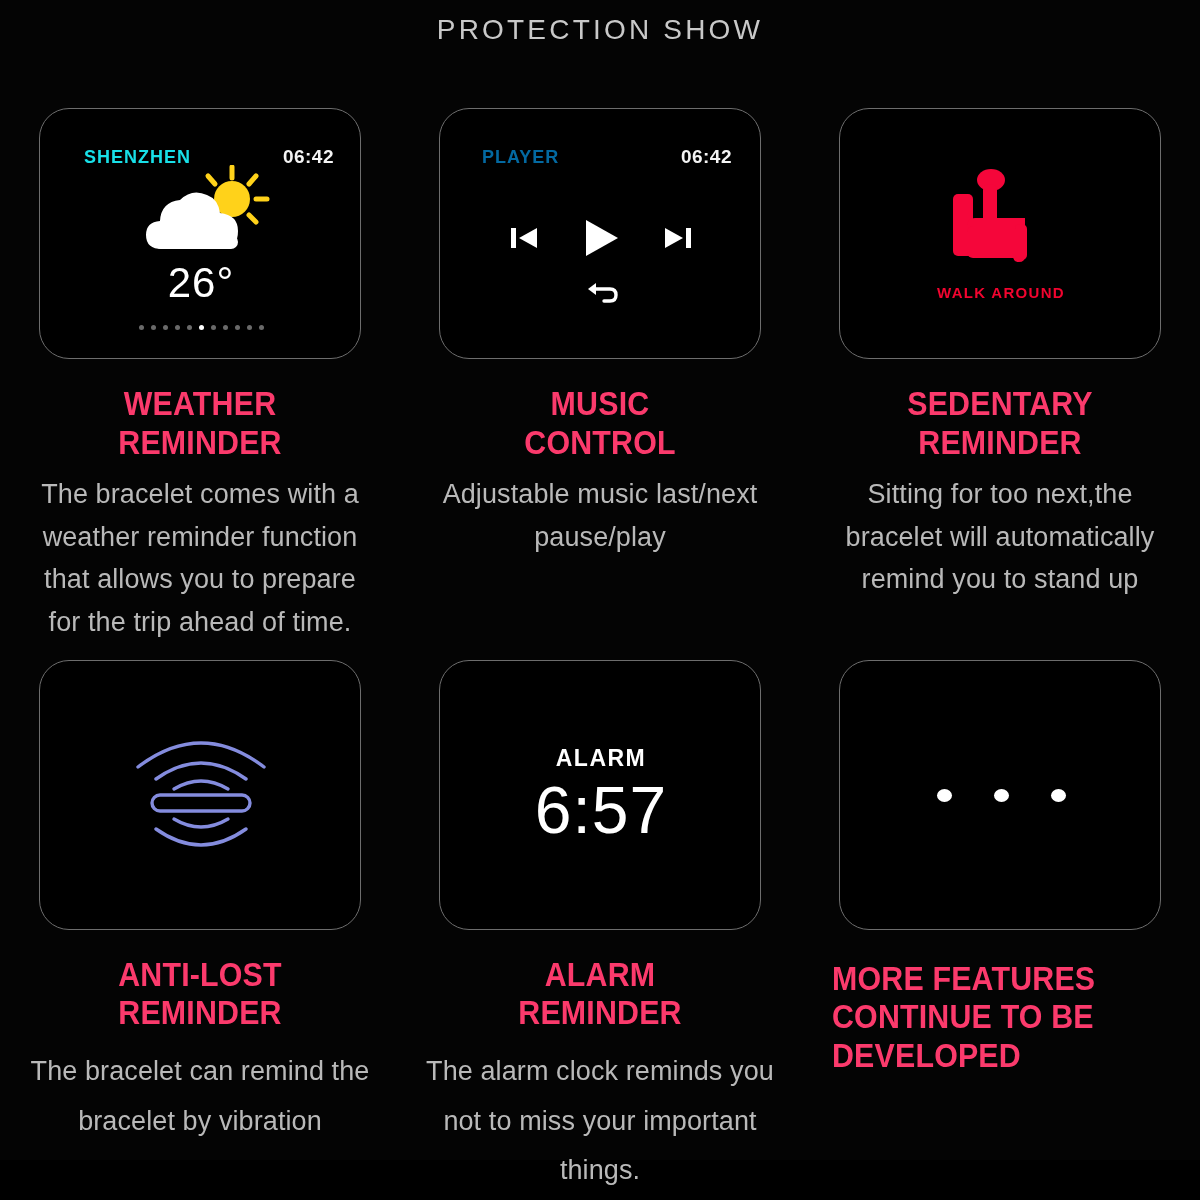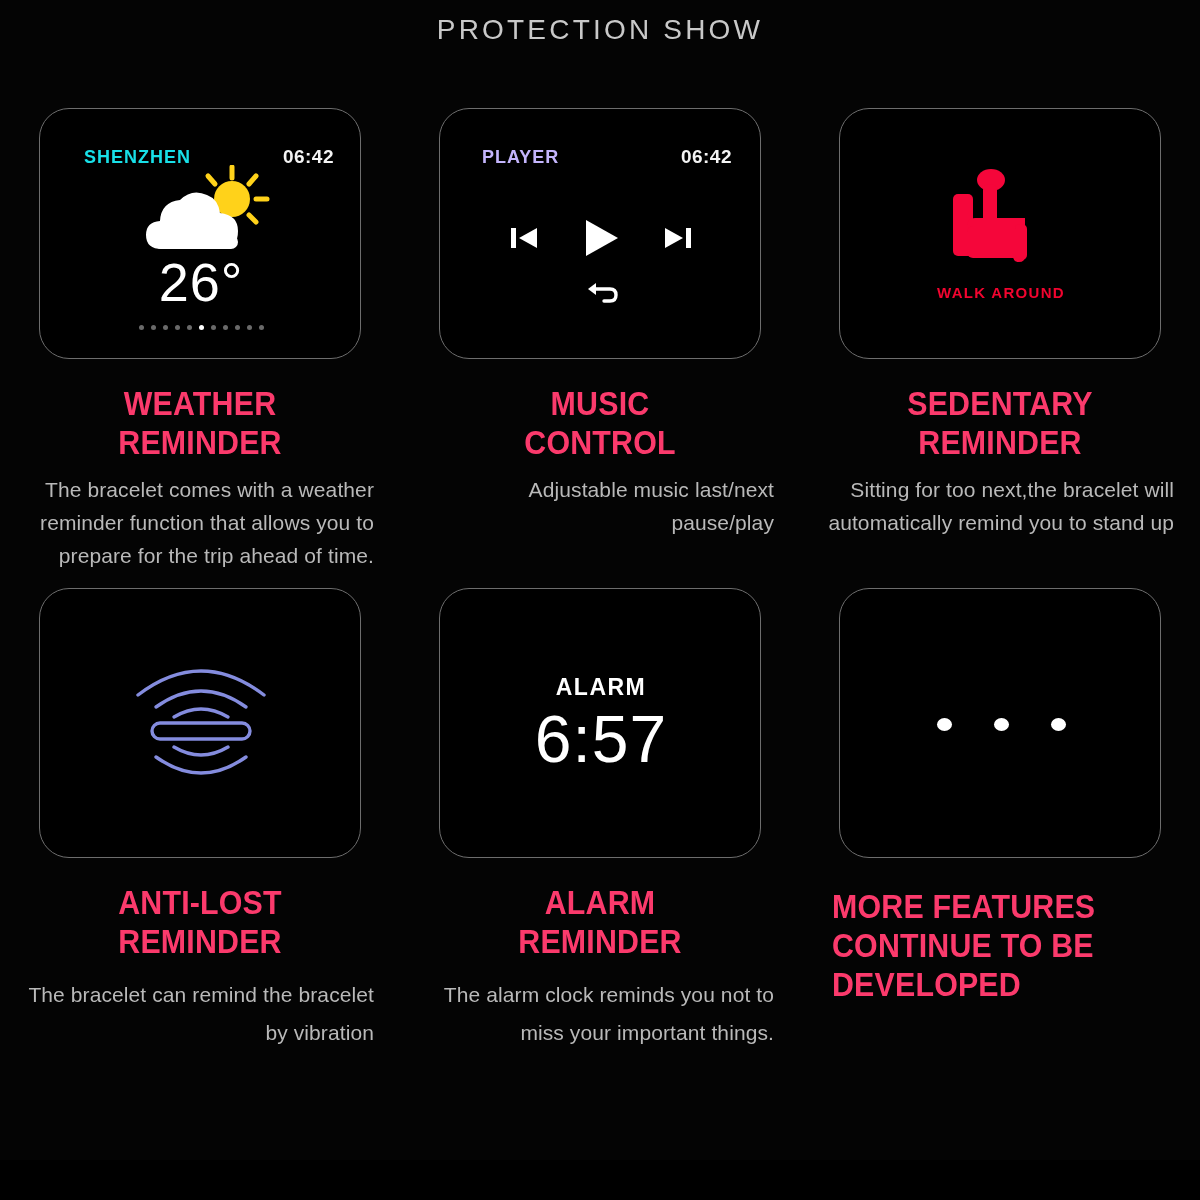--- a/index.html
+++ b/index.html
@@ -88,25 +88,25 @@
   .w-icon {
     position: absolute;
     left: 88px;
     top: 56px;
     width: 150px;
     height: 92px;
   }
   .w-temp {
     position: absolute;
     left: 0;
-    top: 142px;
+    top: 150px;
     width: 322px;
     text-align: center;
     color: #ffffff;
-    font-size: 54px;
+    font-size: 42px;
     font-weight: 400;
     letter-spacing: 1px;
     font-family: "Liberation Sans", sans-serif;
   }
   .dots {
     position: absolute;
     left: 0;
     bottom: 28px;
     width: 322px;
     display: flex;
@@ -120,21 +120,21 @@
     border-radius: 50%;
     background: #6a6a6a;
   }
   .dots i.on { background: #ffffff; }
 
   
   .p-label {
     position: absolute;
     left: 42px;
     top: 38px;
-    color: #c4b5fd;
+    color: #0369a1;
     font-size: 18px;
     font-weight: 700;
     letter-spacing: 1px;
   }
   .p-time {
     position: absolute;
     right: 28px;
     top: 37px;
     color: #f4f4f4;
     font-size: 19px;
@@ -252,25 +252,24 @@
     line-height: 1.18;
     letter-spacing: 0.2px;
     font-family: "Liberation Sans Narrow", "Liberation Sans", sans-serif;
     transform: scaleX(0.92);
     transform-origin: center top;
   }
   .caption.left .head { transform-origin: left top; }
   .body {
     margin-top: 10px;
     color: #b9b9b9;
-    font-size: 21px;
+    font-size: 27px;
     font-weight: 400;
     line-height: 1.58;
     letter-spacing: 0.1px;
-    text-align: right;
   }
   .body.loose { line-height: 1.82; margin-top: 14px; }
 </style>
 </head>
 <body>
 
 <div class="page">
 
   <div class="page-title">PROTECTION SHOW</div>
 

